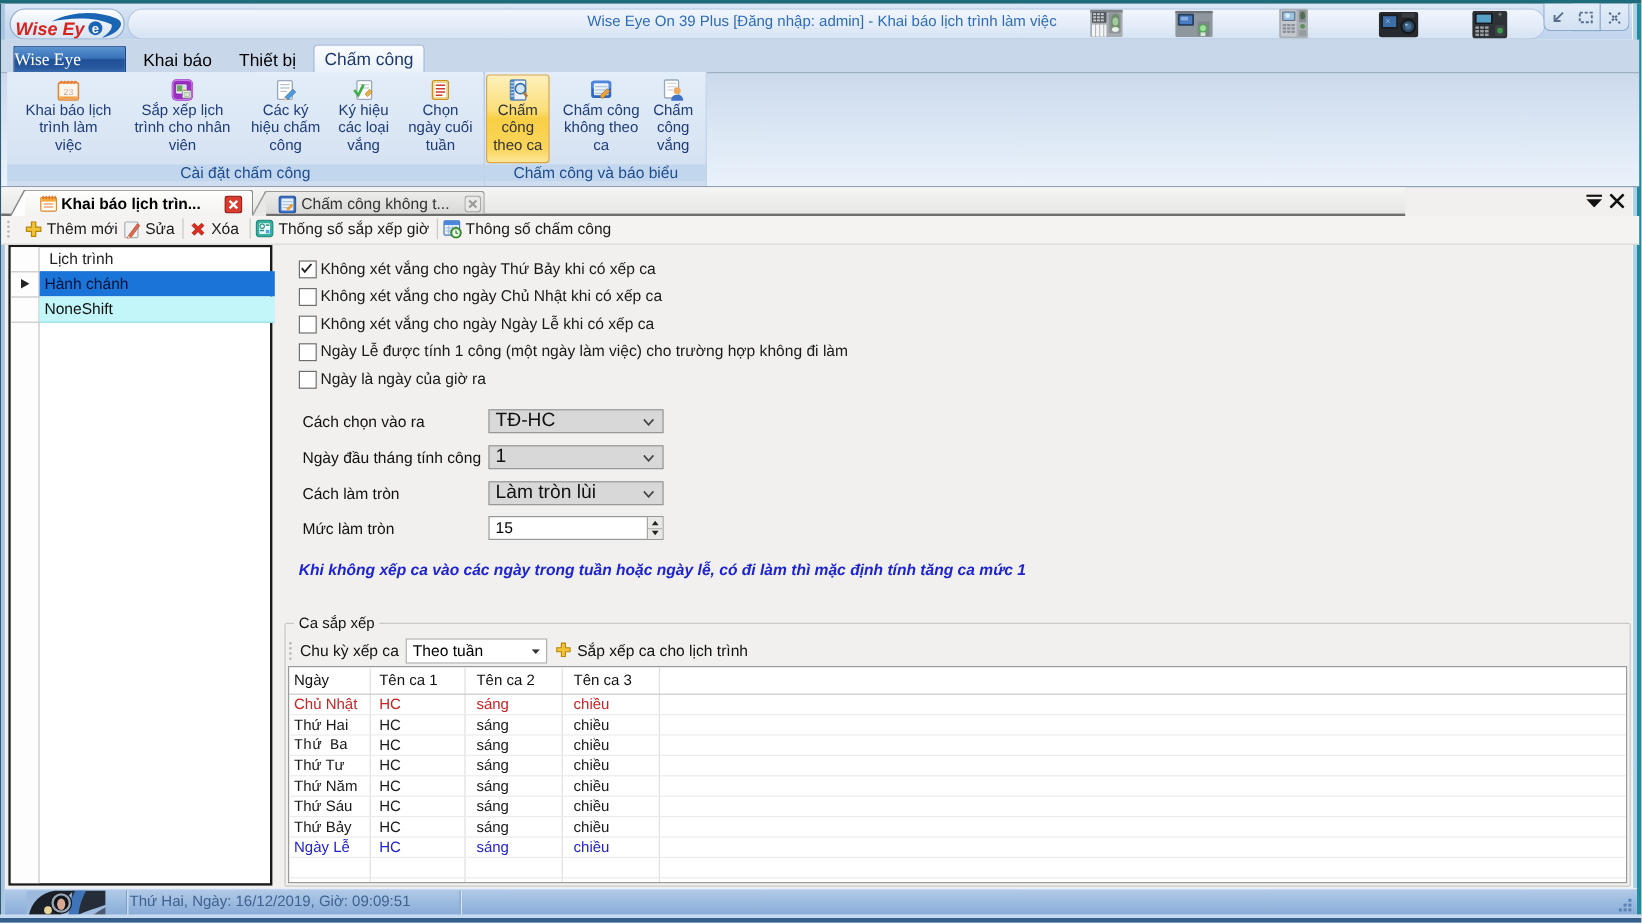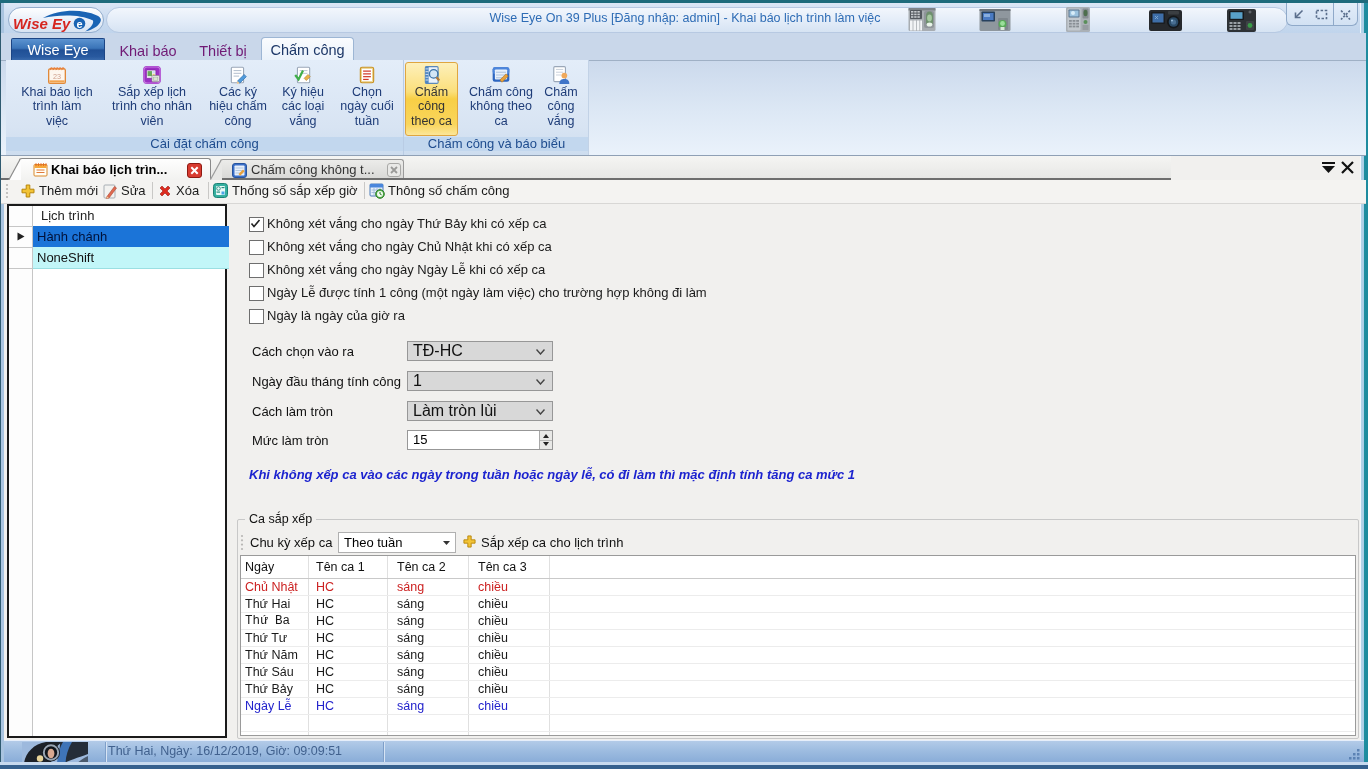--- a/index.html
+++ b/index.html
@@ -17,22 +17,22 @@
 #logopill{left:8px;top:7px;width:94px;height:24px;border-radius:13px;border:1px solid #93adcd;background:linear-gradient(180deg,#fdfeff 0,#e7eef8 55%,#d8e4f3 100%);}
 #titlepill{left:106px;top:7px;width:1180px;height:24px;border-radius:13px;border:1px solid #b7c9e2;background:linear-gradient(180deg,#f2f6fc 0,#e3ecf8 55%,#d6e3f3 100%);}
 #titletext{left:380px;top:11px;width:610px;text-align:center;font-size:12.5px;color:#2e6cb5;white-space:nowrap;}
 .winbtn{top:3px;height:22px;width:23px;background:linear-gradient(180deg,#e3edf9 0,#d2e1f3 100%);border:1px solid #8fa9c9;border-top:none;}
 #wb1{left:1286px;border-radius:0 0 0 6px;}
 #wb2{left:1310px;border-left:none;}
 #wb3{left:1334px;border-radius:0 0 6px 0;border-left:none;}
 .winbtn svg{position:absolute;left:5px;top:5px;}
 
 #tabrow{left:1px;top:33px;width:1365px;height:27px;background:#c9d7ea;}
-#wetab{left:10px;top:5px;width:92px;height:22px;border-radius:2px 2px 0 0;border:1px solid #1c4585;border-bottom:none;background:linear-gradient(180deg,#5c93d0 0,#3a74b8 42%,#205096 50%,#28599f 80%,#3e6fb0 100%);color:#fff;font-size:14.5px;text-align:center;line-height:23px;}
-.rtab{top:0;height:27px;font-size:14.5px;color:#701a75;text-align:center;line-height:36px;}
+#wetab{left:10px;top:5px;width:92px;height:22px;border-radius:2px 2px 0 0;border:1px solid #1c4585;border-bottom:none;background:linear-gradient(180deg,#5c93d0 0,#3a74b8 42%,#205096 50%,#28599f 80%,#3e6fb0 100%);color:#fff;font-size:14.5px;text-align:left;line-height:23px;font-family:Liberation Serif, serif;}
+.rtab{top:0;height:27px;font-size:14.5px;color:#000000;text-align:center;line-height:36px;}
 #tab-khaibao{left:112px;width:70px;}
 #tab-thietbi{left:192px;width:60px;}
 #activetab{left:260px;top:4px;width:91px;height:23px;background:linear-gradient(180deg,#fafcfe 0,#e9f1fa 100%);border:1px solid #9db6d4;border-bottom:none;border-radius:4px 4px 0 0;font-size:14.5px;color:#1d3868;text-align:center;line-height:25px;}
 
 #ribbon{left:1px;top:60px;width:1365px;height:95px;background:linear-gradient(180deg,#cbd9ec 0,#dde8f5 55%,#eaf2fb 100%);border-bottom:1px solid #8fa0b5;}
 .rgroup{top:0;height:95px;background:linear-gradient(180deg,#e3edf9 0,#d8e4f3 70%,#cdddef 100%);}
 #rg1{left:5px;width:397px;}
 #rg2{left:402px;width:185px;border-left:1px solid #b9cce4;}
 #rgrest{left:587px;width:777px;height:95px;border-left:1px solid #c2d2e6;}
 .gcaption{left:0;bottom:4px;width:100%;height:14px;background:#c2d7ee;color:#1e4c8e;font-size:13px;text-align:center;line-height:14px;}

